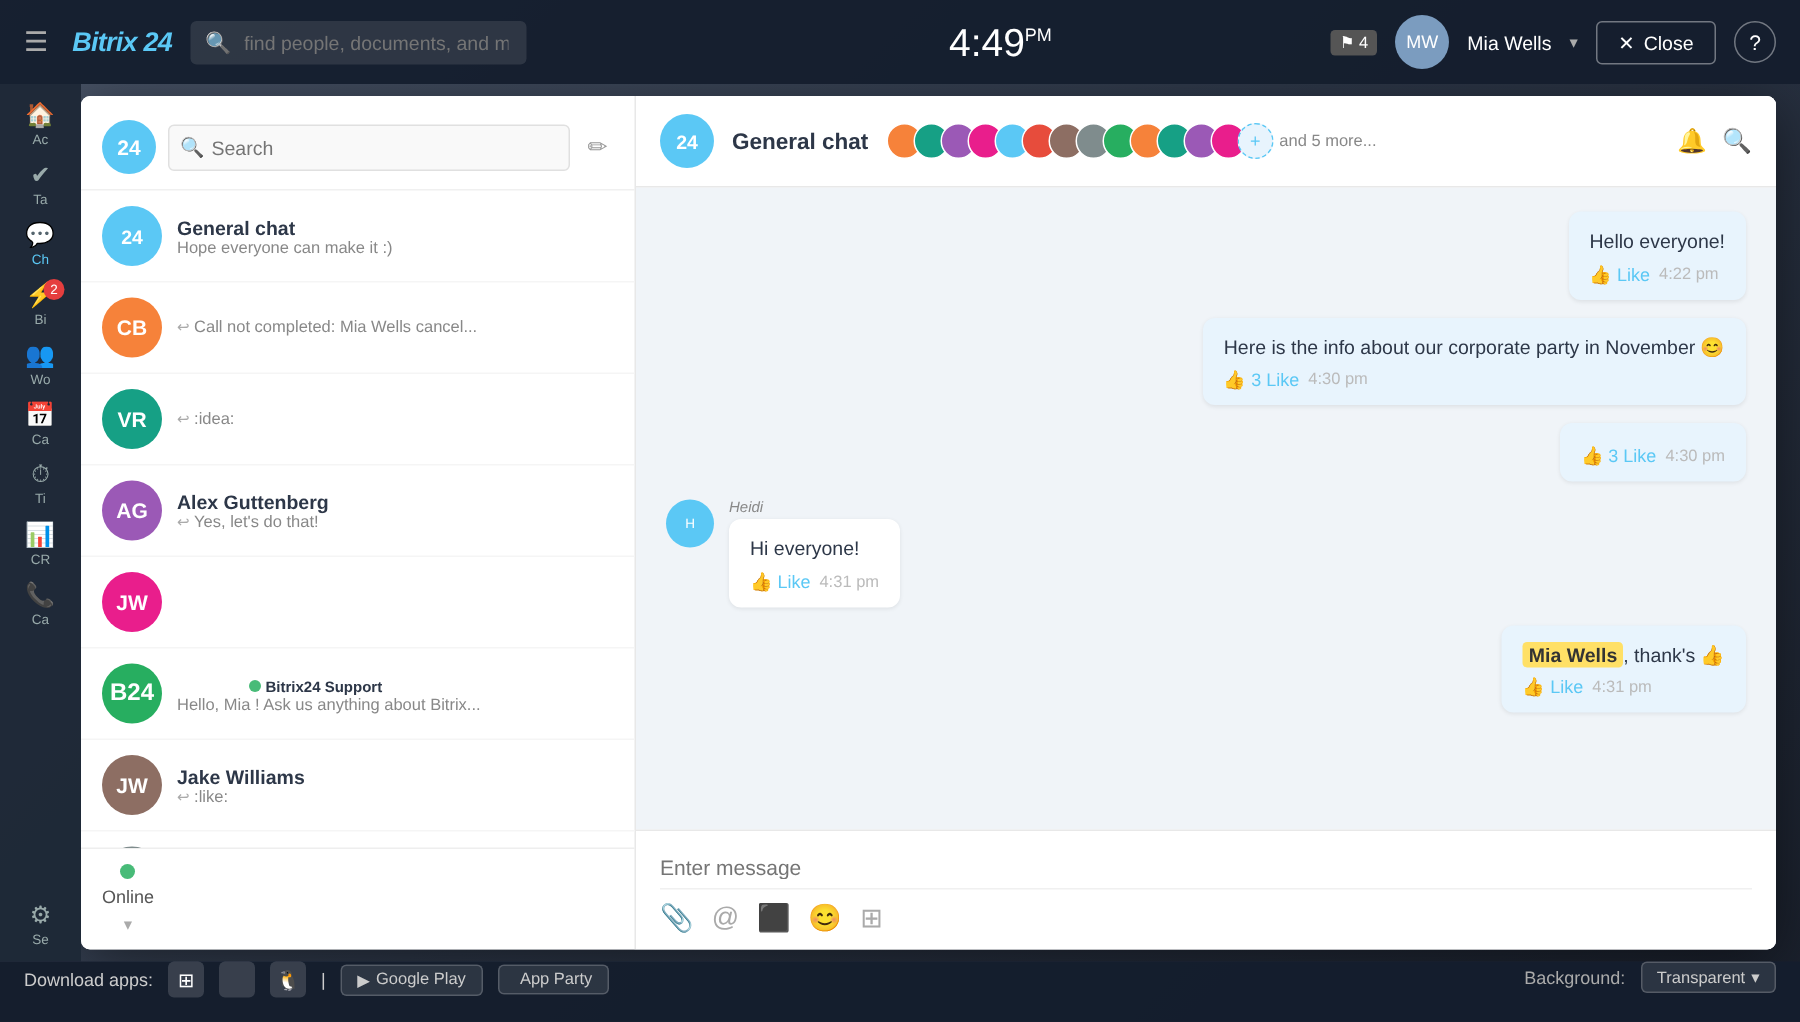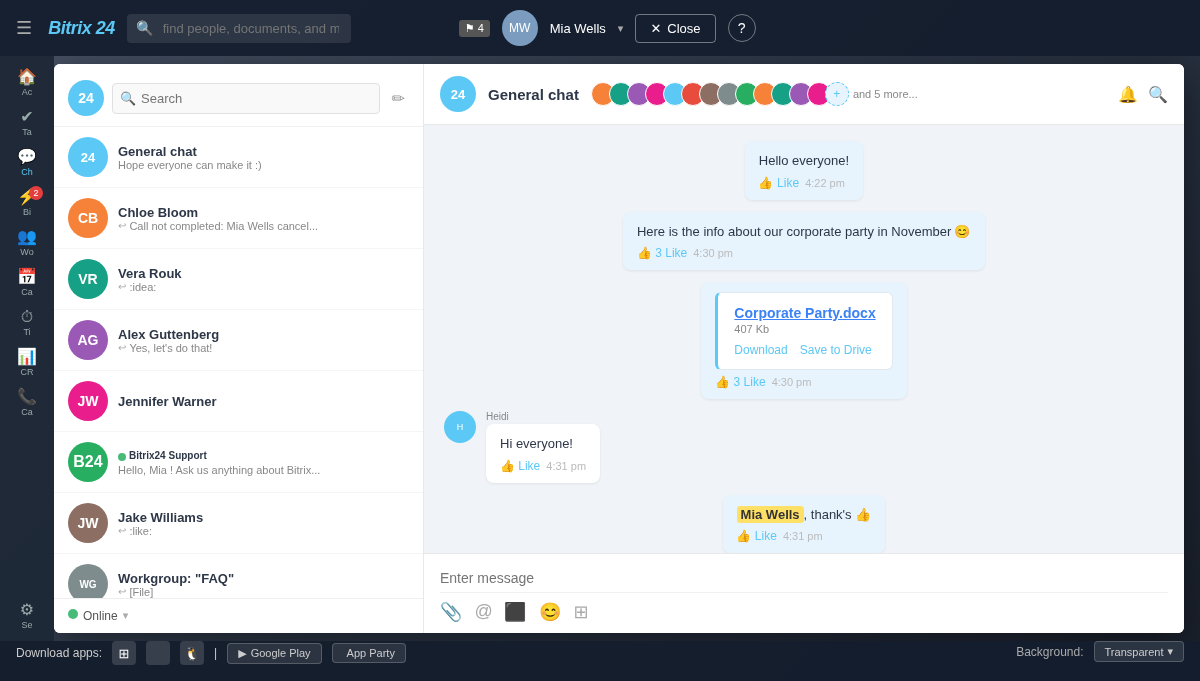--- a/index.html
+++ b/index.html
@@ -47,46 +47,46 @@
     .chat-compose-btn { color: #999; font-size: 16px; cursor: pointer; padding: 4px; }
 
     .chat-list { flex: 1; overflow-y: auto; }
     .chat-item { display: flex; align-items: center; gap: 10px; padding: 10px 14px; cursor: pointer; border-bottom: 1px solid #f5f5f5; }
     .chat-item-avatar { width: 40px; height: 40px; border-radius: 50%; background: #ccc; flex-shrink: 0; display: flex; align-items: center; justify-content: center; font-weight: bold; color: #fff; font-size: 14px; position: relative; }
     .chat-item-avatar.group { background: #5bc8f5; font-size: 13px; }
     .chat-item-info { flex: 1; min-width: 0; }
     .chat-item-name { font-size: 13px; font-weight: 600; color: #2d3748; white-space: nowrap; overflow: hidden; text-overflow: ellipsis; }
     .chat-item-preview { font-size: 11px; color: #888; white-space: nowrap; overflow: hidden; text-overflow: ellipsis; display: flex; align-items: center; gap: 3px; }
     .chat-item-preview .reply-icon { color: #aaa; font-size: 10px; }
-    .bitrix-badge { display: inline-flex; align-items: flex-end; gap: 3px; font-size: 10px; }
+    .bitrix-badge { display: inline-flex; align-items: flex-start; gap: 3px; font-size: 10px; margin-left: 48px; }
     .bitrix-badge .dot { width: 8px; height: 8px; background: #48bb78; border-radius: 50%; }
 
     .chat-list-footer { padding: 10px 14px; border-top: 1px solid #eee; display: flex; align-items: center; gap: 6px; }
-    .online-indicator { display: flex; align-items: flex-start; gap: 5px; font-size: 12px; color: #555; cursor: pointer; }
+    .online-indicator { display: flex; align-items: center; gap: 5px; font-size: 12px; color: #555; cursor: pointer; flex-direction: column; }
     .online-dot-lg { width: 10px; height: 10px; background: #48bb78; border-radius: 50%; }
     .footer-chevron { color: #aaa; font-size: 11px; }
 
     
     .chat-main-panel { flex: 1; display: flex; flex-direction: column; background: #f0f4f8; }
     .chat-main-header { background: #fff; padding: 12px 16px; display: flex; align-items: center; gap: 12px; border-bottom: 1px solid #e8e8e8; }
     .chat-main-header-avatar { width: 36px; height: 36px; border-radius: 50%; background: #5bc8f5; color: #fff; display: flex; align-items: center; justify-content: center; font-weight: bold; font-size: 13px; }
     .chat-main-header-name { font-size: 15px; font-weight: 600; color: #2d3748; }
     .chat-member-avatars { display: flex; align-items: center; gap: -4px; }
     .chat-member-av { width: 24px; height: 24px; border-radius: 50%; background: #ccc; border: 1px solid #fff; margin-left: -6px; flex-shrink: 0; font-size: 8px; color: #fff; display: flex; align-items: center; justify-content: center; overflow: hidden; }
     .chat-member-av:first-child { margin-left: 0; }
     .chat-more-label { font-size: 11px; color: #888; white-space: nowrap; margin-left: 4px; }
     .chat-header-actions { margin-left: auto; display: flex; gap: 10px; color: #888; font-size: 16px; }
     .chat-header-action { cursor: pointer; }
 
     
     .chat-messages { flex: 1; overflow-y: auto; padding: 16px 20px; display: flex; flex-direction: column; gap: 12px; }
     .msg-bubble { background: #fff; border-radius: 8px; padding: 10px 14px; max-width: 520px; box-shadow: 0 1px 3px rgba(0,0,0,0.08); position: relative; }
     .msg-bubble.self { align-self: flex-end; background: #e8f4fd; }
     .msg-row { display: flex; align-items: flex-start; gap: 10px; }
-    .msg-row.self { justify-content: center; }
+    .msg-row.self { justify-content: flex-end; }
     .msg-avatar { width: 32px; height: 32px; border-radius: 50%; background: #ccc; flex-shrink: 0; font-size: 10px; color: #fff; display: flex; align-items: center; justify-content: center; }
     .msg-text { font-size: 13px; color: #2d3748; line-height: 1.5; }
     .msg-meta { display: flex; align-items: center; gap: 6px; margin-top: 5px; font-size: 11px; color: #aaa; }
     .msg-like { color: #5bc8f5; font-size: 12px; cursor: pointer; display: flex; align-items: center; gap: 2px; }
     .msg-time { color: #bbb; font-size: 11px; }
     .highlight { background: #ffe066; border-radius: 3px; padding: 1px 4px; font-weight: 600; color: #333; font-size: 13px; }
 
     
     .file-attachment { background: #fff; border: 1px solid #e0e8f0; border-radius: 6px; padding: 12px 16px; max-width: 320px; border-left: 3px solid #5bc8f5; }
     .file-name { color: #3b82f6; font-size: 14px; font-weight: 600; cursor: pointer; text-decoration: underline; }
@@ -126,20 +126,23 @@
 
 <div class="bg-overlay"></div>
 
 <div class="topbar">
   <span class="topbar-menu">☰</span>
   <span class="topbar-logo"><span>Bitrix</span> <span style="color:#5bc8f5">24</span></span>
   <div class="topbar-search-wrap">
     <span class="topbar-search-icon">🔍</span>
     <input class="topbar-search" type="text" placeholder="find people, documents, and more" style="">
   </div>
+  <div class="topbar-clock">
+    <span>4:49</span><sup class="topbar-clock-sup">PM</sup>
+  </div>
   <span class="topbar-flag">⚑ <span>4</span></span>
   <div class="topbar-avatar" style="background:#7b9cbf;">
     <span style="color:#fff;font-size:12px;">MW</span>
   </div>
   <span class="topbar-username">Mia Wells</span>
   <span style="color:#aaa;font-size:11px;">▾</span>
   <button class="topbar-close-btn">
     <span>✕</span>
     <span>Close</span>
   </button>
@@ -215,45 +218,42 @@
           <div class="chat-item-avatar group av-blue">24</div>
           <div class="chat-item-info">
             <div class="chat-item-name">General chat</div>
             <div class="chat-item-preview">Hope everyone can make it :)</div>
           </div>
         </div>
 
         <div class="chat-item">
           <div class="chat-item-avatar av-orange">CB</div>
           <div class="chat-item-info">
-            <div class="chat-item-name">Chloe Bloom</div>
             <div class="chat-item-preview"><span class="reply-icon">↩</span> Call not completed: Mia Wells cancel...</div>
           </div>
         </div>
 
         <div class="chat-item">
           <div class="chat-item-avatar av-teal">VR</div>
           <div class="chat-item-info">
-            <div class="chat-item-name">Vera Rouk</div>
             <div class="chat-item-preview"><span class="reply-icon">↩</span> :idea:</div>
           </div>
         </div>
 
         <div class="chat-item">
           <div class="chat-item-avatar av-purple">AG</div>
           <div class="chat-item-info">
             <div class="chat-item-name">Alex Guttenberg</div>
             <div class="chat-item-preview"><span class="reply-icon">↩</span> Yes, let's do that!</div>
           </div>
         </div>
 
         <div class="chat-item">
           <div class="chat-item-avatar av-pink">JW</div>
           <div class="chat-item-info">
-            <div class="chat-item-name">Jennifer Warner</div>
           </div>
         </div>
 
         <div class="chat-item">
           <div class="chat-item-avatar av-green" style="font-size:16px;">B24</div>
           <div class="chat-item-info">
             <div class="chat-item-name"><span class="bitrix-badge"><span class="dot"></span>Bitrix24 Support</span></div>
             <div class="chat-item-preview">Hello, Mia ! Ask us anything about Bitrix...</div>
           </div>
         </div>
@@ -332,39 +332,31 @@
             <div class="msg-text">Here is the info about our corporate party in November 😊</div>
             <div class="msg-meta">
               <span class="msg-like">👍 3 Like</span>
               <span class="msg-time">4:30 pm</span>
             </div>
           </div>
         </div>
 
         <div class="msg-row self">
           <div class="msg-bubble self">
-            <div class="file-attachment">
-              <div class="file-name">Corporate Party.docx</div>
-              <div class="file-size">407 Kb</div>
-              <div class="file-actions">
-                <span class="file-action">Download</span>
-                <span class="file-action">Save to Drive</span>
-              </div>
-            </div>
             <div class="msg-meta">
               <span class="msg-like">👍 3 Like</span>
               <span class="msg-time">4:30 pm</span>
             </div>
           </div>
         </div>
 
         <div class="msg-row">
           <div class="msg-avatar av-blue" style="border-radius:50%;width:32px;height:32px;display:flex;align-items:center;justify-content:center;font-size:9px;">H</div>
           <div style="display:flex;flex-direction:column;">
-            <div style="font-size:10px;color:#888;margin-bottom:2px;">Heidi</div>
+            <div style="font-size:10px;color:#888;margin-bottom:2px;font-style:italic;">Heidi</div>
             <div class="msg-bubble">
               <div class="msg-text">Hi everyone!</div>
               <div class="msg-meta">
                 <span class="msg-like">👍 Like</span>
                 <span class="msg-time">4:31 pm</span>
               </div>
             </div>
           </div>
         </div>
 

